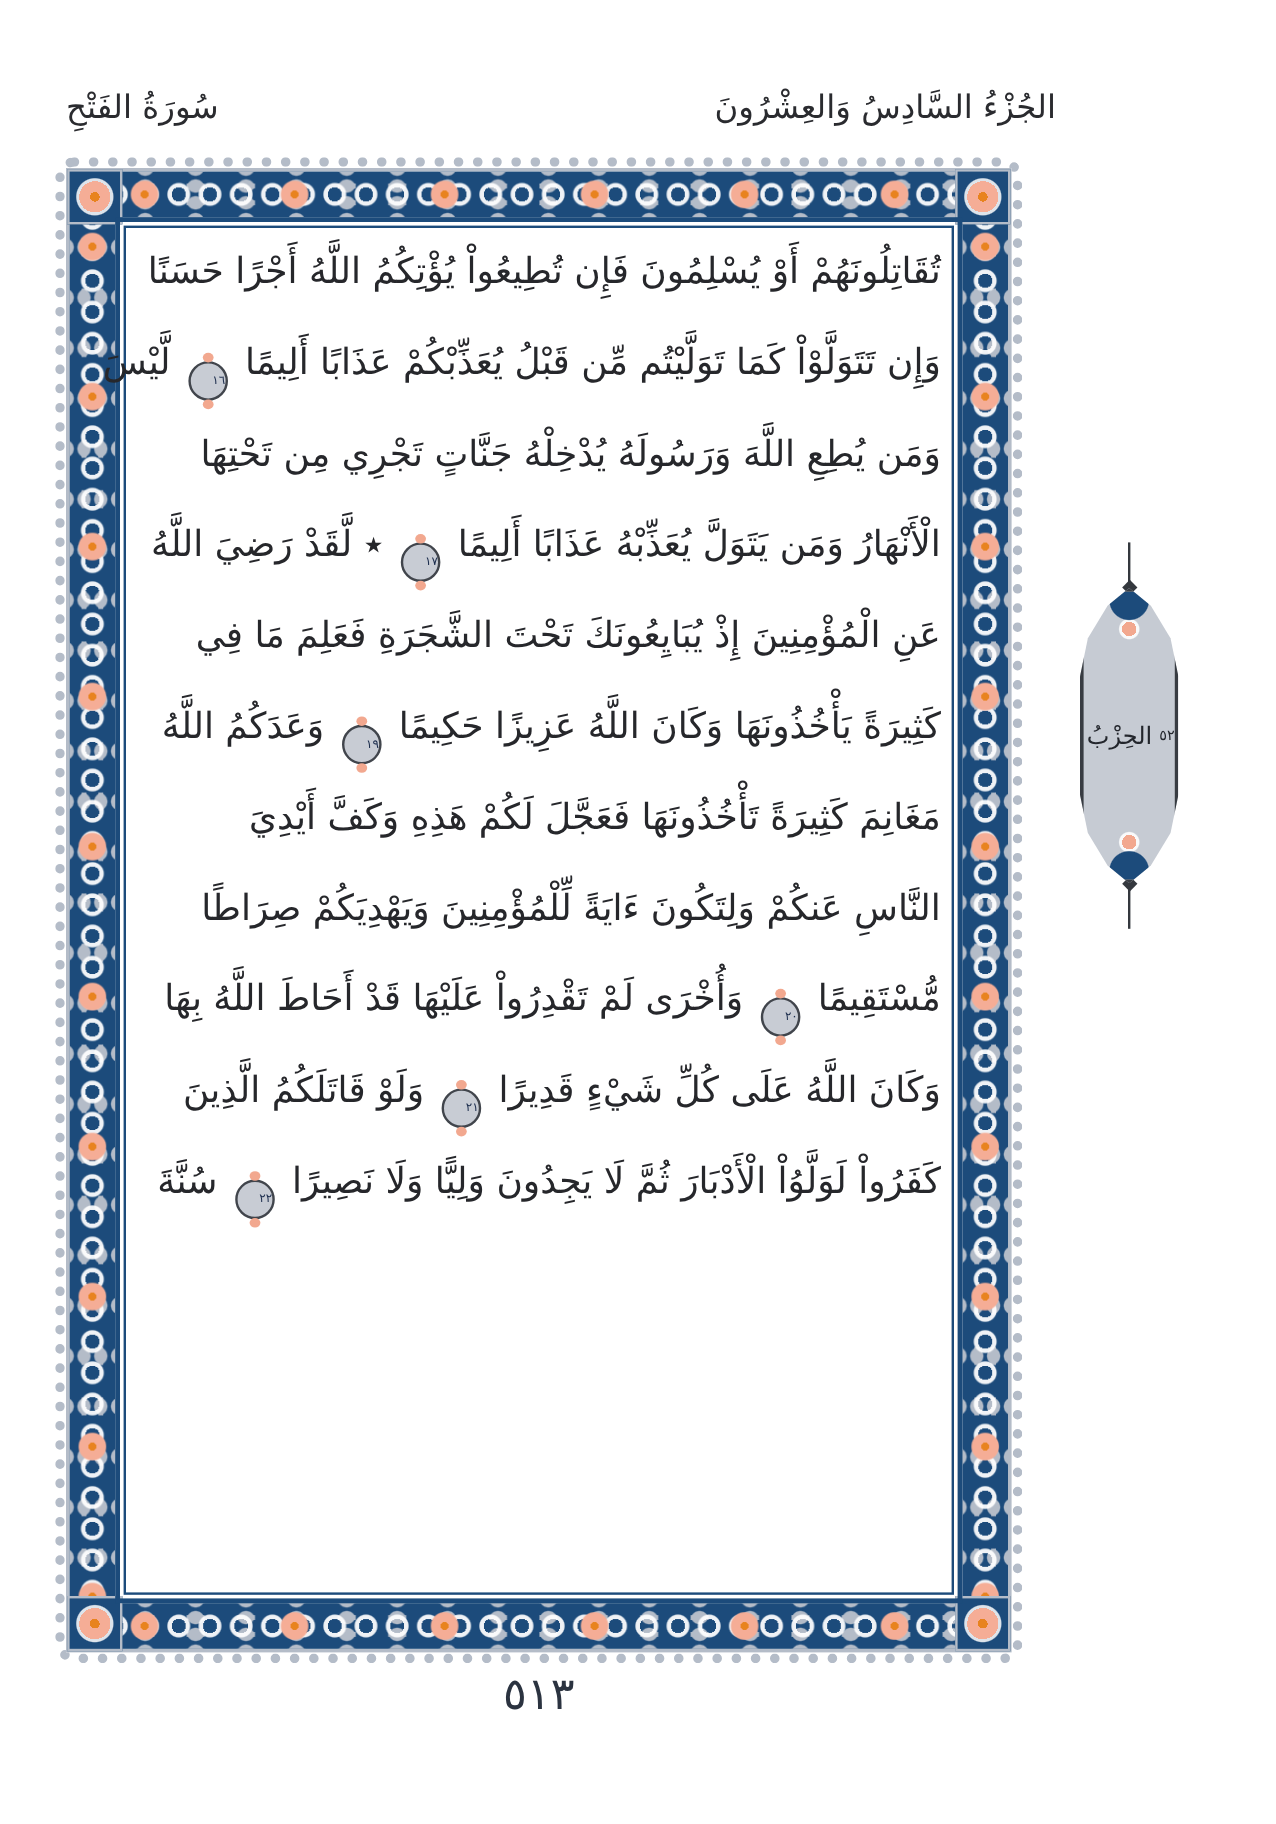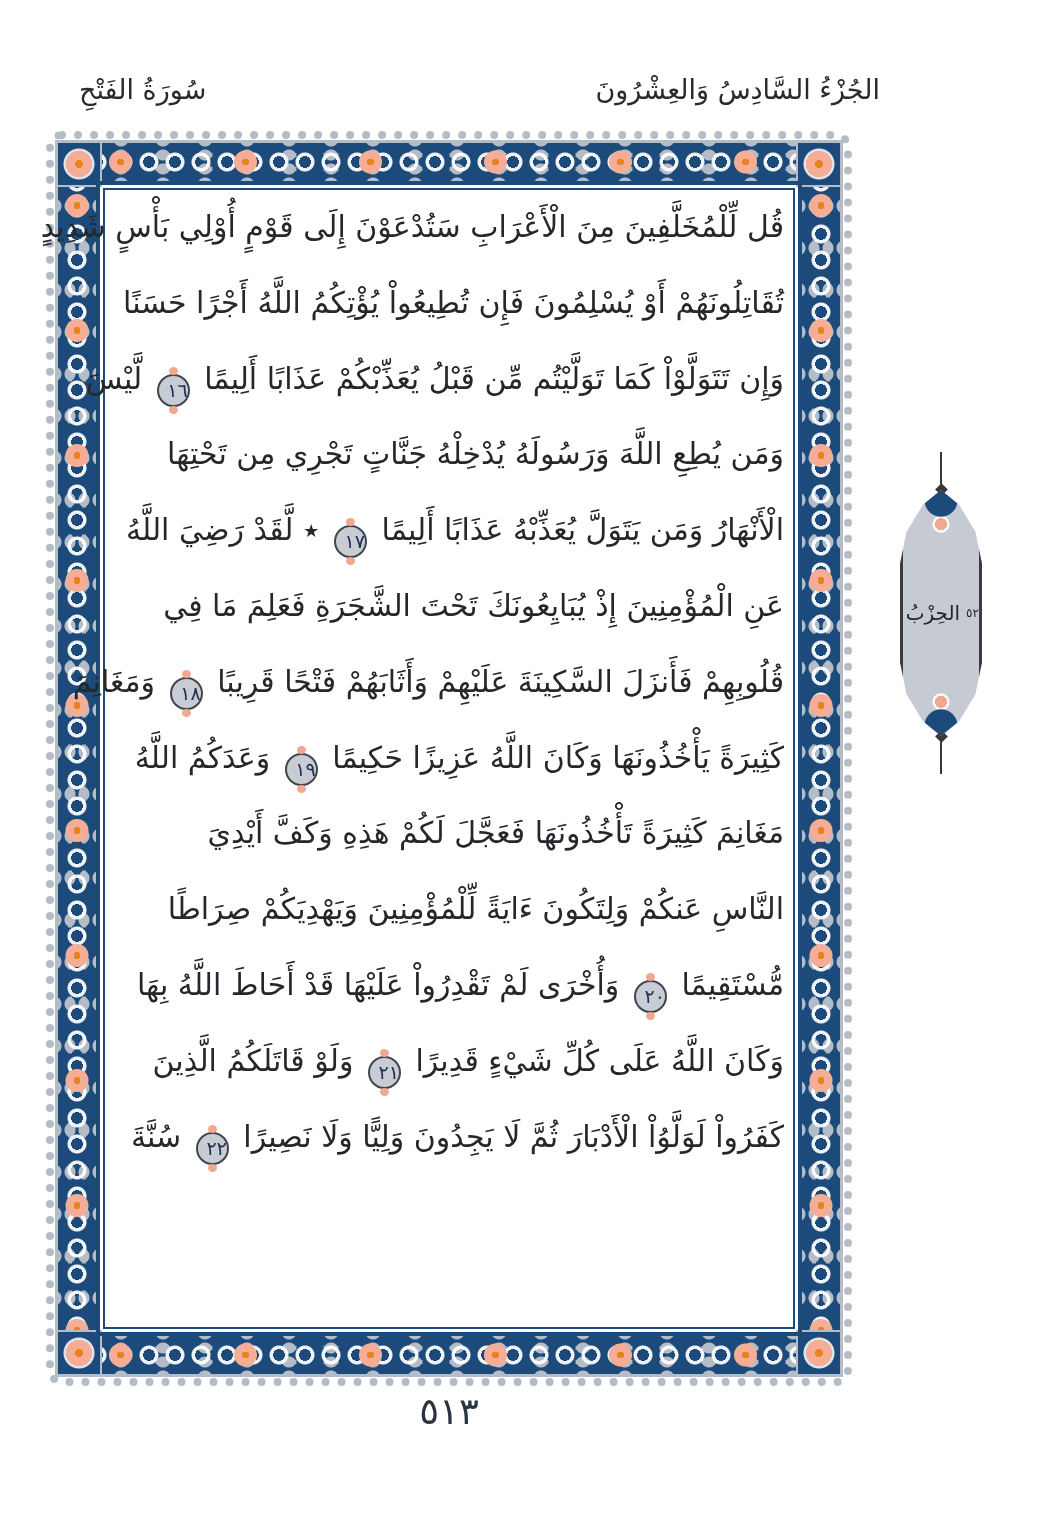--- a/index.html
+++ b/index.html
@@ -3,21 +3,21 @@
 <meta charset="utf-8">
 <style>
   html,body{margin:0;padding:0;}
   body{
     width:1063px;height:1520px;position:relative;overflow:hidden;
     background:#ffffff;
     font-family:"DejaVu Sans",sans-serif;
     color:#26272b;
   }
   
-  .hdr{position:absolute;direction:rtl;font-size:27px;color:#2a2b2f;white-space:nowrap;margin-left:24px;}
+  .hdr{position:absolute;direction:rtl;font-size:27px;color:#2a2b2f;white-space:nowrap;}
   .hdr-left{left:55px;top:74px;}
   .hdr-right{right:183px;top:74px;}
   
   .scallop{
     position:absolute;left:46px;top:131px;width:806px;height:1255px;
     border:8px dotted #b4bcc8;border-radius:16px;box-sizing:border-box;
   }
   .band{
     position:absolute;left:55px;top:140px;width:788px;height:1237px;
     box-sizing:border-box;border:3px solid #b4bcc8;background:#ffffff;
@@ -63,22 +63,22 @@
   }
   .line{
     height:75.8px;line-height:75.8px;white-space:nowrap;
     text-align:justify;text-align-last:justify;
     -moz-text-align-last:justify;overflow:visible;
   }
   .line:after{content:"";display:inline-block;width:100%;}
   .ayah-marker{
     display:inline-block;width:33px;height:33px;border-radius:50%;
     background:#c8ccd4;border:2px solid #41454c;box-sizing:border-box;
-    color:#1d2e4e;font-size:19px;line-height:29px;text-align:center;
-    vertical-align:-8px;margin:0 5px;position:relative;font-family:Liberation Serif, serif;
+    color:#1d2e4e;font-size:10px;line-height:29px;text-align:center;
+    vertical-align:-8px;margin:0 5px;position:relative;
   }
   .ayah-marker:before,.ayah-marker:after{
     content:"";position:absolute;left:50%;width:9px;height:8px;margin-left:-4.5px;
     background:#f2a88f;border-radius:50%;
   }
   .ayah-marker:before{top:-9px;}
   .ayah-marker:after{bottom:-9px;}
   
   .hizb{position:absolute;left:897px;top:452px;width:88px;height:322px;}
   .hizb-line{position:absolute;left:50%;top:0;bottom:0;width:2px;margin-left:-1px;background:#34383e;}
@@ -118,27 +118,25 @@
   <div class="corner tl"></div>
   <div class="corner tr"></div>
   <div class="corner bl"></div>
   <div class="corner br"></div>
 </div>
 <div class="rules">
   <div class="rules-in"></div>
 </div>
 
 <div class="textblock">
-    <div class="line"><span>قُل لِّلْمُخَلَّفِينَ مِنَ الْأَعْرَابِ سَتُدْعَوْنَ إِلَى قَوْمٍ أُوْلِي بَأْسٍ شَدِيدٍ</span> </div>
     <div class="line"><span>تُقَاتِلُونَهُمْ أَوْ يُسْلِمُونَ فَإِن تُطِيعُواْ يُؤْتِكُمُ اللَّهُ أَجْرًا حَسَنًا</span> </div>
     <div class="line"><span>وَإِن تَتَوَلَّوْاْ كَمَا تَوَلَّيْتُم مِّن قَبْلُ يُعَذِّبْكُمْ عَذَابًا أَلِيمًا</span> <span class="ayah-marker">١٦</span> <span>لَّيْسَ</span> </div>
     <div class="line"><span>وَمَن يُطِعِ اللَّهَ وَرَسُولَهُ يُدْخِلْهُ جَنَّاتٍ تَجْرِي مِن تَحْتِهَا</span> </div>
     <div class="line"><span>الْأَنْهَارُ وَمَن يَتَوَلَّ يُعَذِّبْهُ عَذَابًا أَلِيمًا</span> <span class="ayah-marker">١٧</span> <span>٭ لَّقَدْ رَضِيَ اللَّهُ</span> </div>
     <div class="line"><span>عَنِ الْمُؤْمِنِينَ إِذْ يُبَايِعُونَكَ تَحْتَ الشَّجَرَةِ فَعَلِمَ مَا فِي</span> </div>
-    <div class="line"><span>قُلُوبِهِمْ فَأَنزَلَ السَّكِينَةَ عَلَيْهِمْ وَأَثَابَهُمْ فَتْحًا قَرِيبًا</span> <span class="ayah-marker">١٨</span> <span>وَمَغَانِمَ</span> </div>
     <div class="line"><span>كَثِيرَةً يَأْخُذُونَهَا وَكَانَ اللَّهُ عَزِيزًا حَكِيمًا</span> <span class="ayah-marker">١٩</span> <span>وَعَدَكُمُ اللَّهُ</span> </div>
     <div class="line"><span>مَغَانِمَ كَثِيرَةً تَأْخُذُونَهَا فَعَجَّلَ لَكُمْ هَذِهِ وَكَفَّ أَيْدِيَ</span> </div>
     <div class="line"><span>النَّاسِ عَنكُمْ وَلِتَكُونَ ءَايَةً لِّلْمُؤْمِنِينَ وَيَهْدِيَكُمْ صِرَاطًا</span> </div>
     <div class="line"><span>مُّسْتَقِيمًا</span> <span class="ayah-marker">٢٠</span> <span>وَأُخْرَى لَمْ تَقْدِرُواْ عَلَيْهَا قَدْ أَحَاطَ اللَّهُ بِهَا</span> </div>
     <div class="line"><span>وَكَانَ اللَّهُ عَلَى كُلِّ شَيْءٍ قَدِيرًا</span> <span class="ayah-marker">٢١</span> <span>وَلَوْ قَاتَلَكُمُ الَّذِينَ</span> </div>
     <div class="line"><span>كَفَرُواْ لَوَلَّوُاْ الْأَدْبَارَ ثُمَّ لَا يَجِدُونَ وَلِيًّا وَلَا نَصِيرًا</span> <span class="ayah-marker">٢٢</span> <span>سُنَّةَ</span> </div>
   </div>
 
 <div class="hizb">
   <div class="hizb-line"></div>

